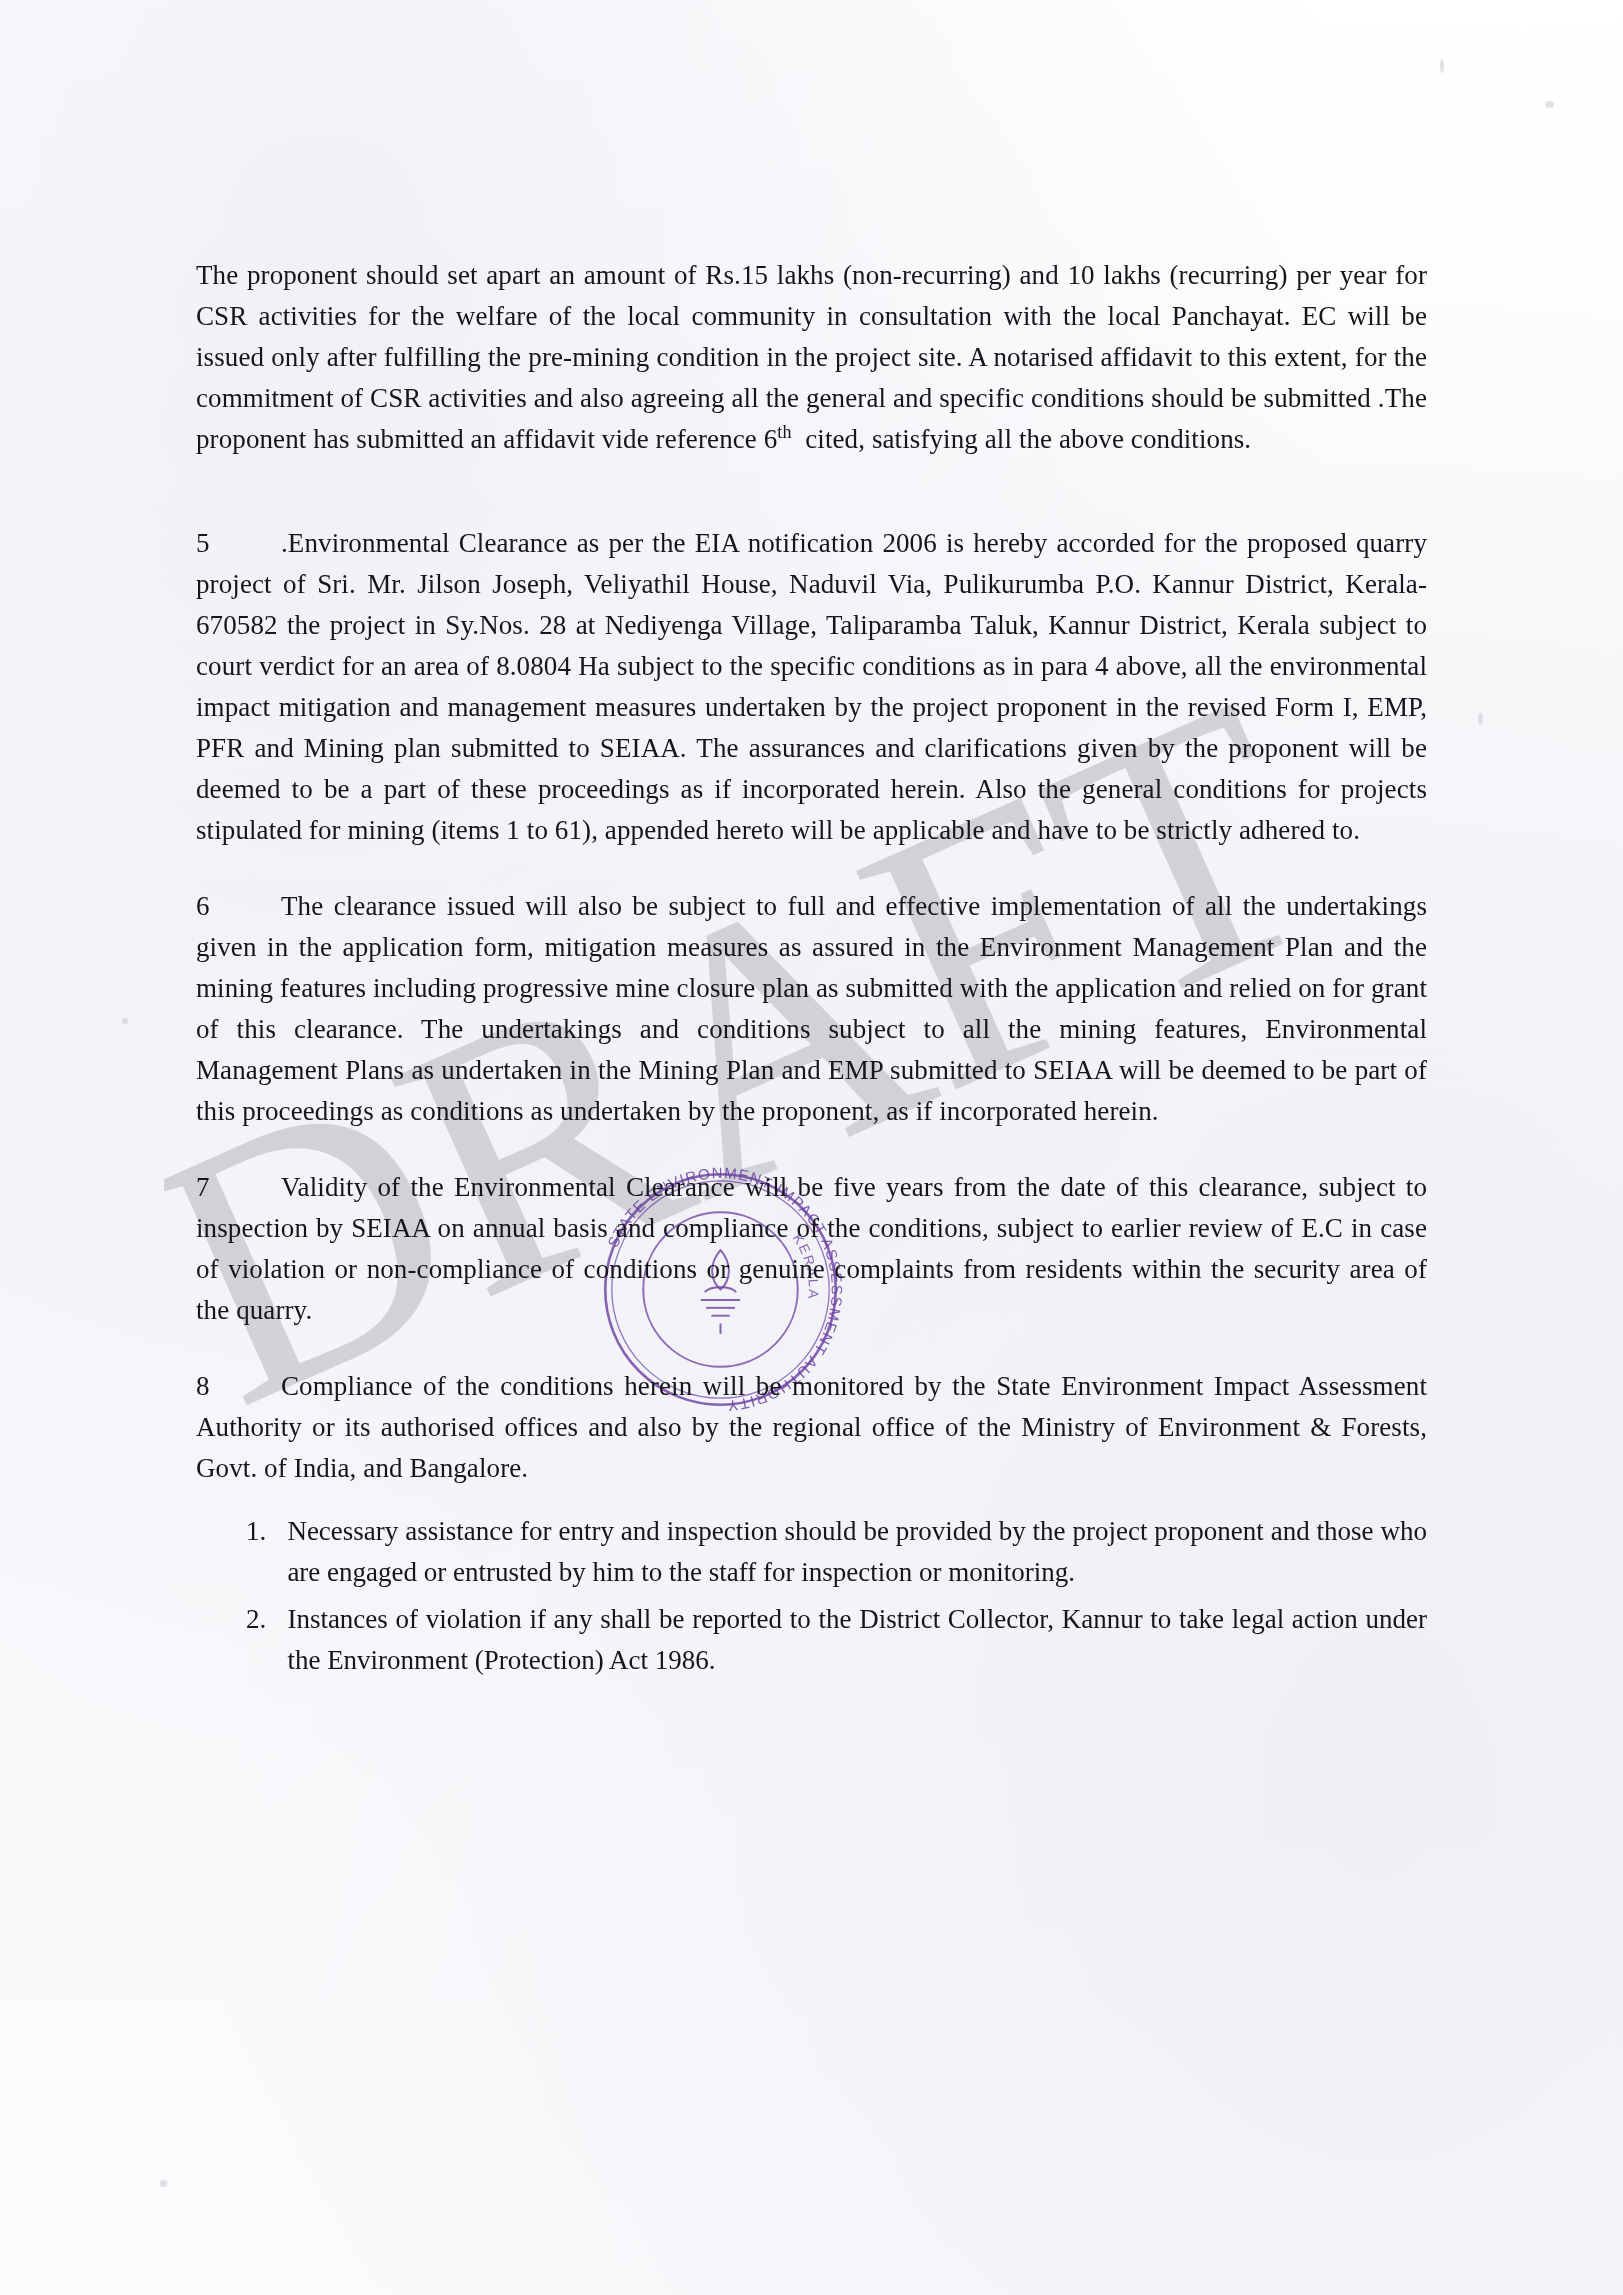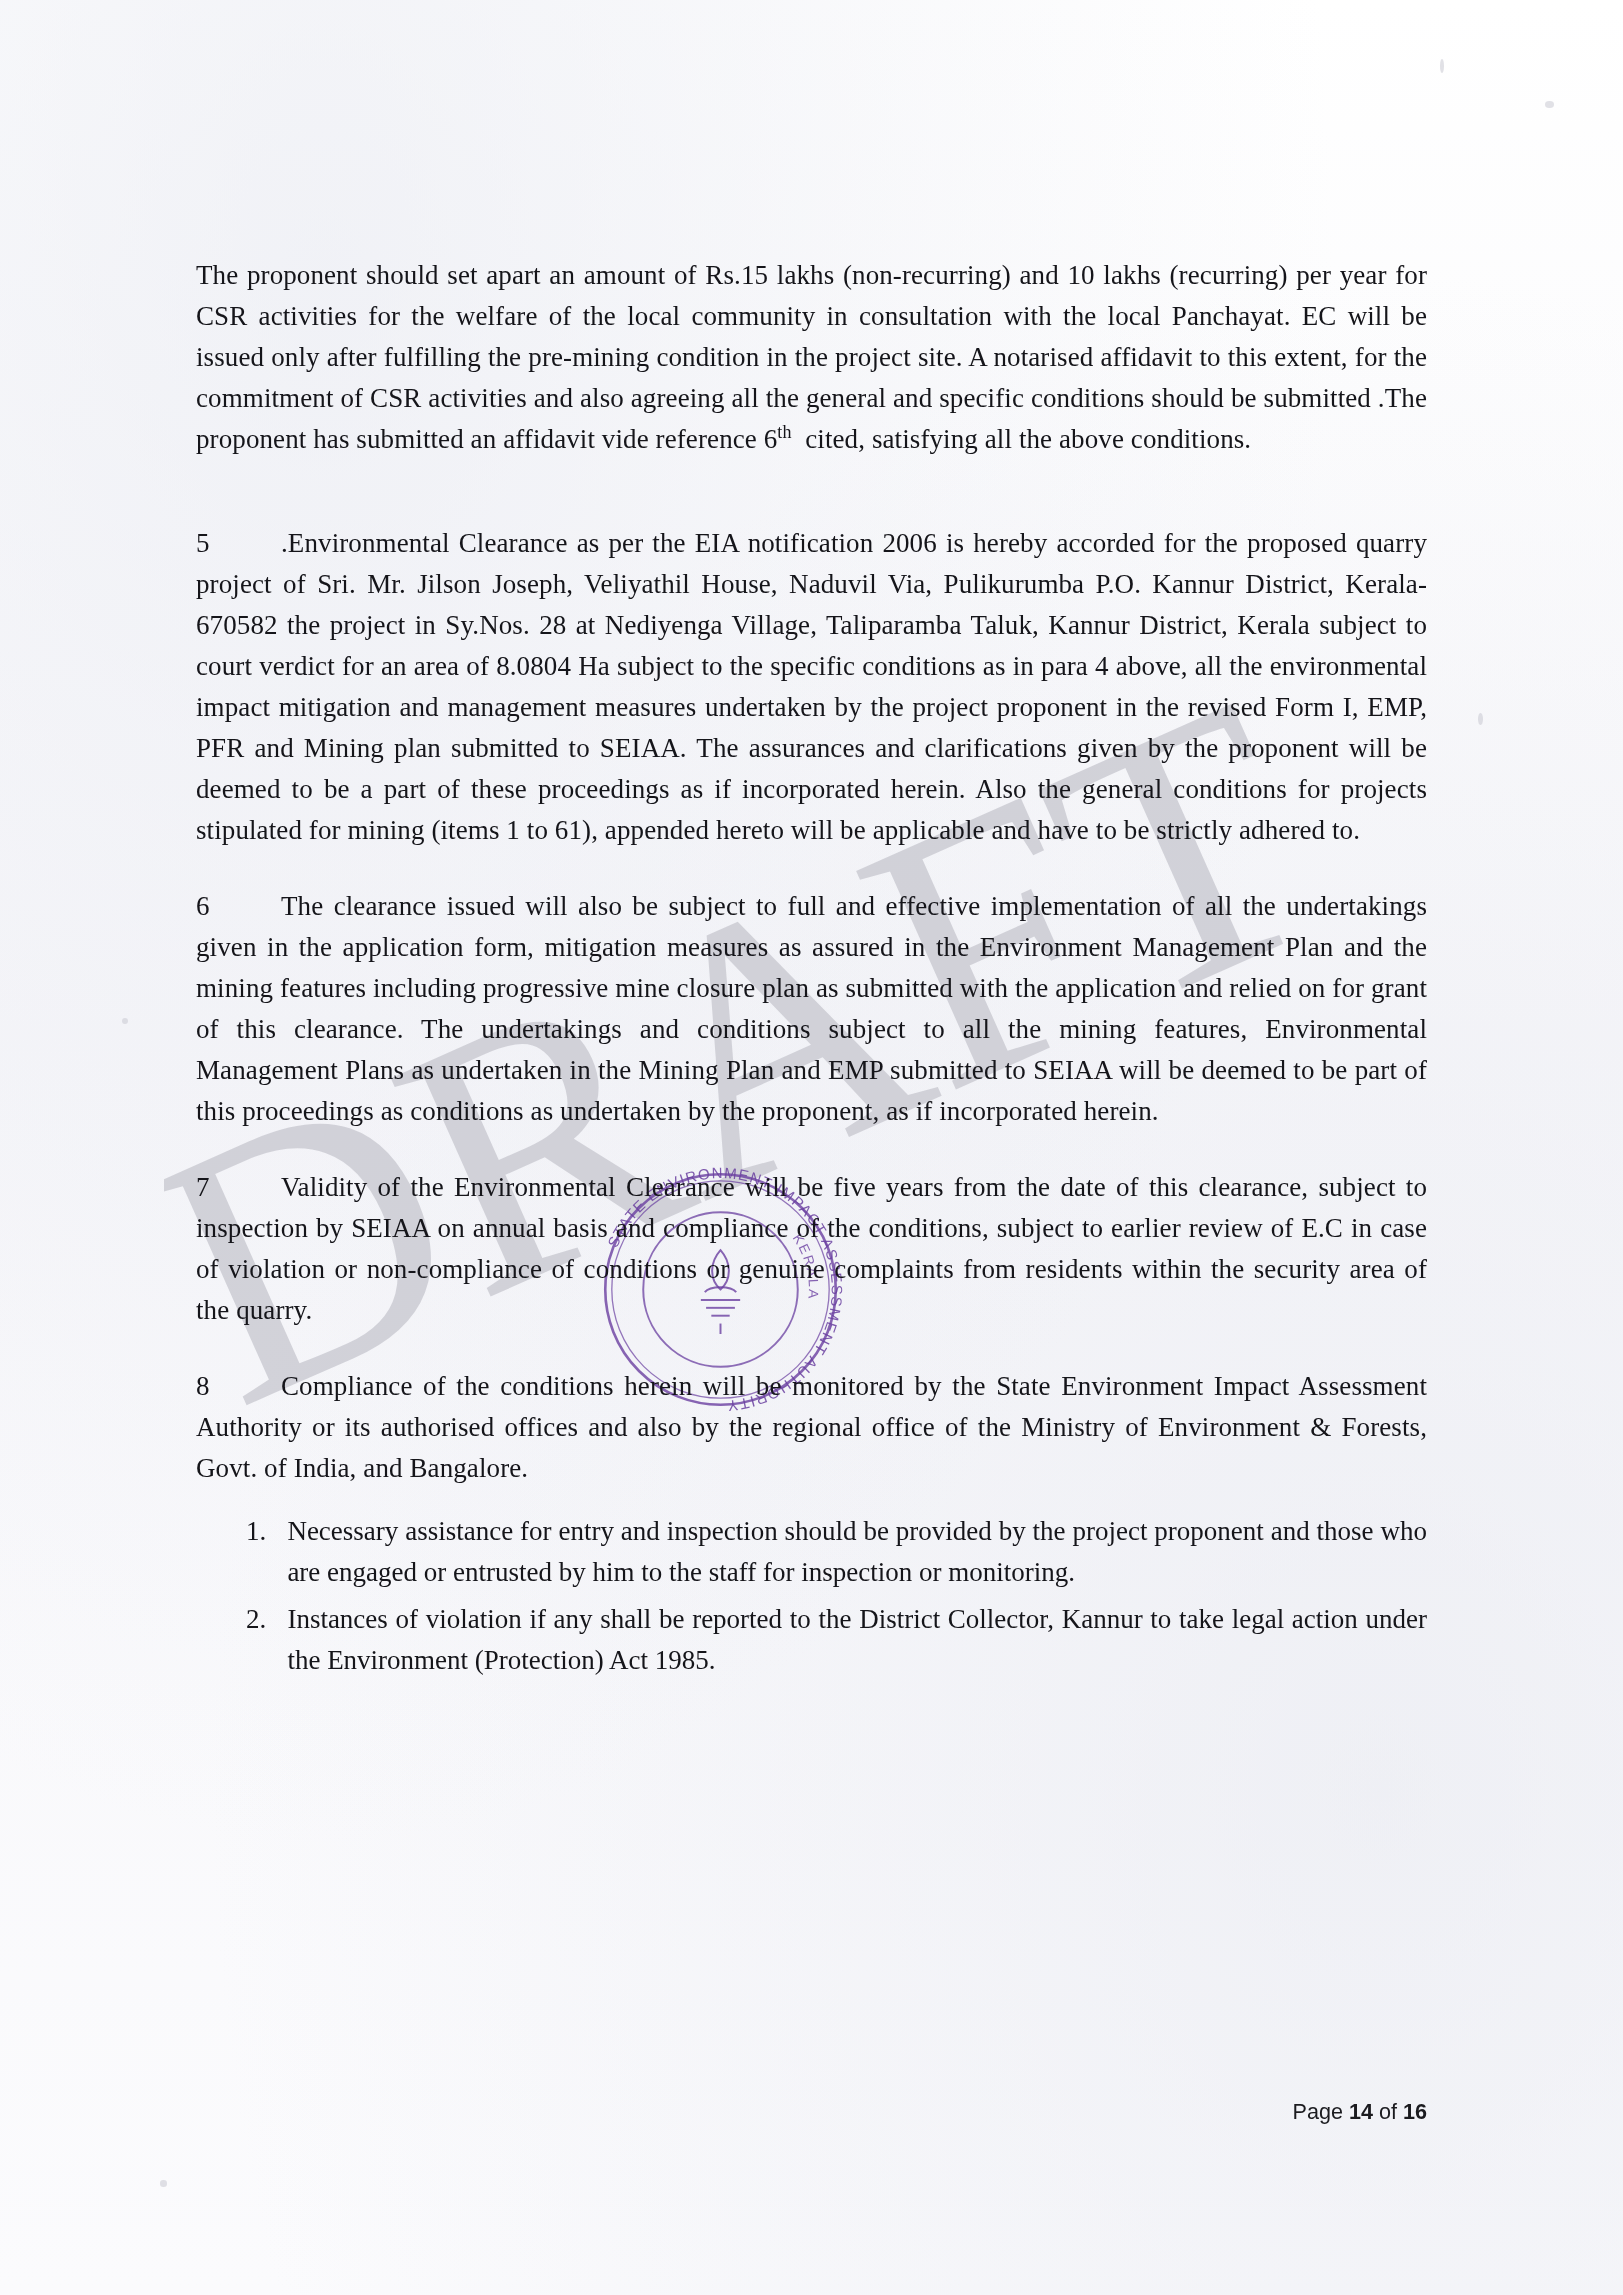--- a/index.html
+++ b/index.html
@@ -182,24 +182,21 @@
       <p>
         <span class="num">8</span><span>Compliance of the conditions herein will be monitored by the State Environment Impact Assessment Authority or its authorised offices and also by the regional office of the Ministry of Environment &amp; Forests, Govt. of India, and Bangalore.</span>
       </p>
     </div>
 
     <ol class="conditions">
       <li>
         <span>Necessary assistance for entry and inspection should be provided by the project proponent and those who are engaged or entrusted by him to the staff for inspection or monitoring.</span>
       </li>
       <li>
-        <span>Instances of violation if any shall be reported to the District Collector, Kannur to take legal action under the Environment (Protection) Act 1985.</span>
+        <span>Instances of violation if any shall be reported to the District Collector, Kannur to take legal action under the Environment (Protection) Act 1986.</span>
       </li>
     </ol>
 
   </div>
 
-  <div class="footer">
-    <span>Page </span><b>14</b><span> of </span><b>16</b>
-  </div>
 
 </div>
 
 
 </body></html>

